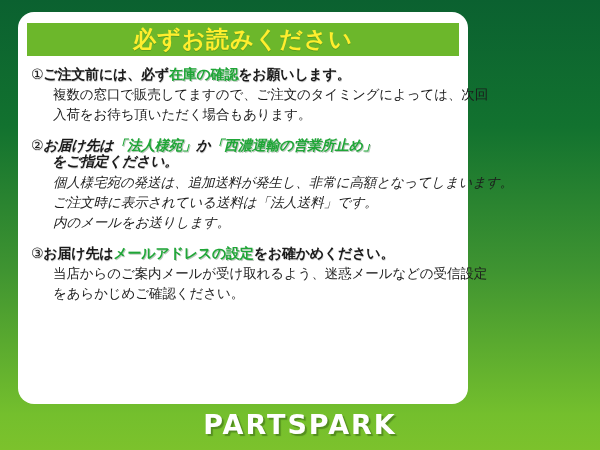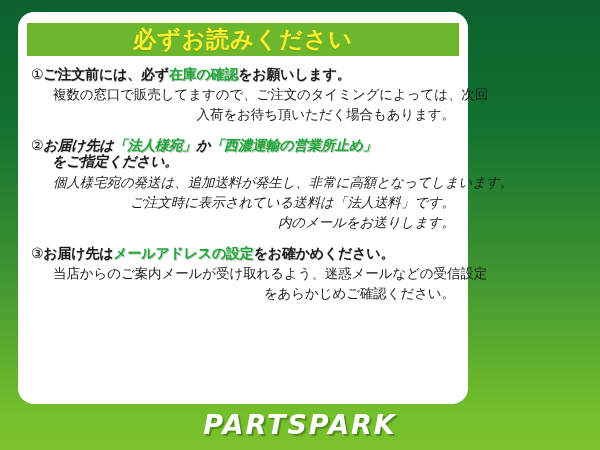--- a/index.html
+++ b/index.html
@@ -88,39 +88,37 @@
     font-size: 13.5px;
     color: #1c1c1c;
     line-height: 1.48;
     padding-left: 22px;
     margin-top: 3px;
     letter-spacing: -0.1px;
     white-space: nowrap;
   }
   .item-desc .desc-line {
     display: block;
-    text-align: right;
   }
 
   
   #item-1 { margin-top: 10px; }
   #item-2 { margin-top: 12px; font-style: italic; }
   #item-3 { margin-top: 12px; }
 
   
   #notice-footer {
     position: absolute;
     left: 0;
     bottom: 0;
     width: 600px;
     height: 52px;
     display: flex;
     align-items: center;
     justify-content: center;
-    font-style: italic;
   }
   #brand-wordmark {
     color: #ffffff;
     font-size: 27px;
     font-weight: bold;
     letter-spacing: 2px;
     line-height: 1;
     text-shadow: 2px 2px 1px rgba(40,80,15,0.45);
   }
 </style>

